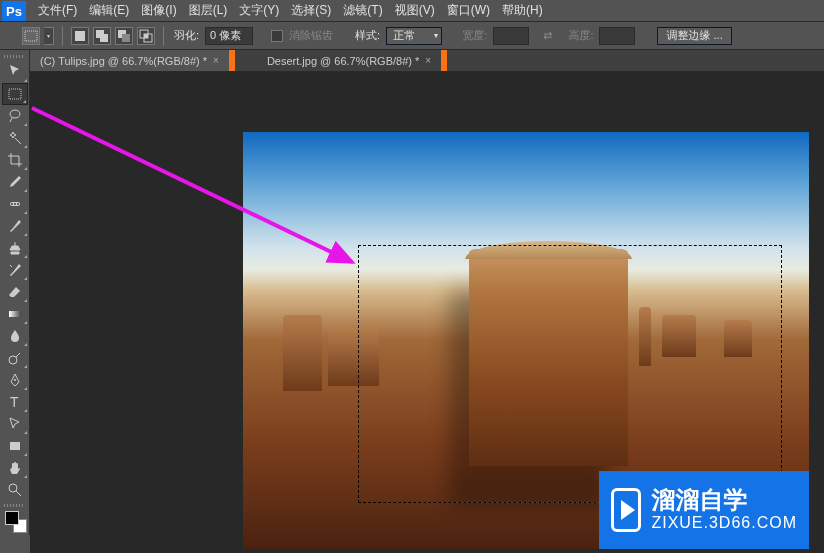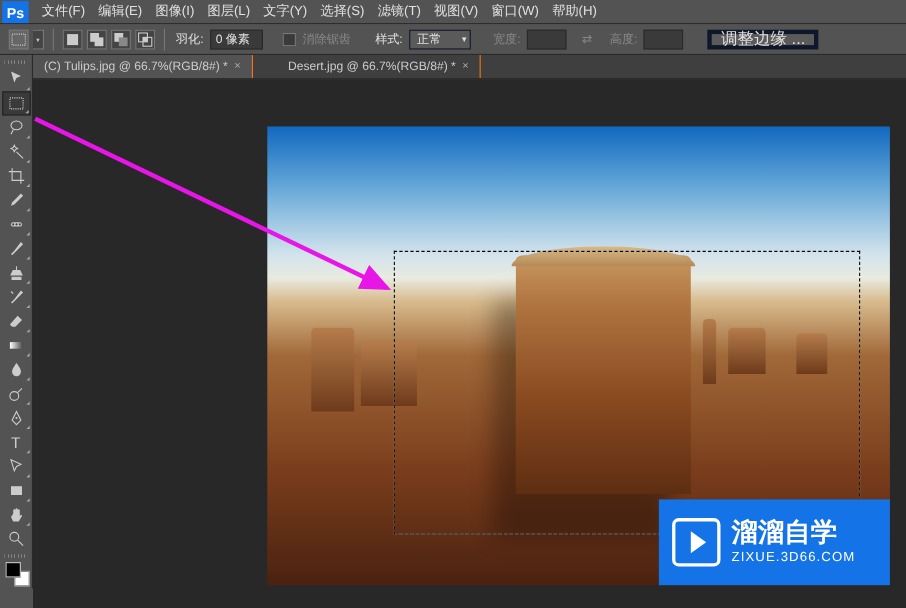--- a/index.html
+++ b/index.html
@@ -4,53 +4,53 @@
 <style>
 * { margin: 0; padding: 0; box-sizing: border-box; font-family: "Microsoft YaHei", "SimSun", sans-serif; }
 body { background: #535353; width: 824px; height: 553px; overflow: hidden; color: #ccc; font-size: 11px; }
 
 
 .menubar { height: 22px; background: #535353; display: flex; align-items: flex-end; padding-left: 2px; border-bottom: 1px solid #2a2a2a; }
 .ps-logo { width: 24px; height: 20px; background: #1473e6; color: #fff; font-weight: bold; font-size: 13px; display: flex; align-items: center; justify-content: center; margin-right: 6px; }
 .menu-item { padding: 2px 6px; cursor: pointer; color: #e0e0e0; font-size: 12px; }
 
 
-.optionsbar { height: 28px; background: #535353; display: flex; align-items: center; padding: 0 8px; border-bottom: 1px solid #2a2a2a; gap: 4px; }
+.optionsbar { height: 28px; background: #535353; display: flex; align-items: center; padding: 0 22px; border-bottom: 1px solid #2a2a2a; gap: 4px; }
 .opt-icon { width: 18px; height: 18px; border: 1px solid #777; background: #444; display: flex; align-items: center; justify-content: center; }
 .opt-icon.active { background: #666; }
 .opt-dropdown { width: 10px; height: 18px; border: 1px solid #777; border-left: none; background: #444; display: flex; align-items: center; justify-content: center; font-size: 6px; }
 .opt-divider { width: 1px; height: 20px; background: #777; margin: 0 4px; }
 .opt-label { color: #e0e0e0; padding: 0 2px; }
 .opt-input { background: #3a3a3a; border: 1px solid #2a2a2a; color: #e0e0e0; width: 48px; height: 18px; padding: 0 4px; font-size: 11px; }
 .opt-select { background: #5a5a5a; border: 1px solid #0f172a; color: #e0e0e0; height: 18px; padding: 0 14px 0 6px; font-size: 11px; position: relative; display: flex; align-items: center; }
 .opt-select::after { content: "▾"; position: absolute; right: 3px; font-size: 8px; }
-.opt-btn { background: #5a5a5a; border: 4px solid #0f172a; color: #e0e0e0; height: 18px; padding: 0 8px; font-size: 15px; display: flex; align-items: center; }
+.opt-btn { background: #5a5a5a; border: 1px solid #0f172a; color: #e0e0e0; height: 18px; padding: 0 8px; font-size: 11px; display: flex; align-items: center; }
 .opt-checkbox { width: 12px; height: 12px; border: 1px solid #777; background: #3a3a3a; }
 .opt-disabled { color: #888; text-align: center; }
 
 
 .toolbar { position: absolute; left: 0; top: 50px; width: 30px; background: #535353; padding: 2px; border-right: 1px solid #2a2a2a; }
 .tool { width: 26px; height: 22px; display: flex; align-items: center; justify-content: center; margin-bottom: 0; position: relative; cursor: pointer; }
 .tool.selected { background: #3a3a3a; border: 1px solid #222; }
 .tool svg { width: 16px; height: 16px; }
 .tool-corner { position: absolute; right: 1px; bottom: 1px; width: 0; height: 0; border-left: 3px solid transparent; border-bottom: 3px solid #aaa; }
 .tool-sep { height: 3px; background: repeating-linear-gradient(90deg, #888 0 1px, transparent 1px 3px); margin: 3px 2px; }
 .color-swatches { margin-top: 4px; position: relative; width: 22px; height: 22px; margin-left: 3px; }
 .swatch-fg { position: absolute; left: 0; top: 0; width: 14px; height: 14px; background: #000; border: 1px solid #ccc; z-index: 2; }
 .swatch-bg { position: absolute; right: 0; bottom: 0; width: 14px; height: 14px; background: #fff; border: 1px solid #888; }
 
 
 .doc-tabs { position: absolute; left: 30px; top: 50px; right: 0; height: 22px; background: #3f3f3f; display: flex; border-bottom: 1px solid #2a2a2a; }
-.doc-tab { padding: 3px 10px; background: #535353; color: #ccc; border-right: 1px solid #f97316; font-size: 11px; display: flex; align-items: center; gap: 6px; }
+.doc-tab { padding: 3px 10px; background: #535353; color: #ccc; border-right: 6px solid #f97316; font-size: 11px; display: flex; align-items: center; gap: 6px; }
 .doc-tab.active { background: #3f3f3f; padding-left: 32px; }
 .tab-close { font-size: 10px; color: #aaa; }
 
 
 .canvas-area { position: absolute; left: 30px; top: 72px; right: 0; bottom: 0; background: #282828; overflow: hidden; }
-.canvas { position: absolute; left: 213px; top: 43px; width: 566px; height: 417px; background: linear-gradient(180deg, #1169c0 0%, #5da2d6 12%, #a7cce4 22%, #d3e3ec 28%, #e8ebe0 33%, #d8bc8f 38%, #a16838 50%, #7a3d1c 75%, #4a2210 100%); }
+.canvas { position: absolute; left: 213px; top: 60px; width: 566px; height: 417px; background: linear-gradient(180deg, #1169c0 0%, #5da2d6 12%, #a7cce4 22%, #d3e3ec 28%, #e8ebe0 33%, #d8bc8f 38%, #a16838 50%, #7a3d1c 75%, #4a2210 100%); }
 .butte { position: absolute; left: 40%; top: 28%; width: 28%; height: 52%; background: linear-gradient(180deg, #c99761 0%, #b07540 20%, #8a4a20 60%, #5e2e12 100%); border-radius: 8px 8px 0 0 / 4px 4px 0 0; box-shadow: -20px 40px 20px rgba(0,0,0,0.3); }
 .butte-top { position: absolute; top: -8px; left: -4px; right: -4px; height: 18px; background: linear-gradient(180deg, #d8b889, #b48a56); border-radius: 50% 50% 0 0 / 100% 100% 0 0; }
 .small-butte { position: absolute; background: linear-gradient(180deg, #b57c4b, #6e3a1a); border-radius: 4px 4px 0 0; }
 .sb1 { left: 7%; top: 44%; width: 7%; height: 18%; }
 .sb2 { left: 15%; top: 47%; width: 9%; height: 14%; }
 .sb3 { left: 70%; top: 42%; width: 2%; height: 14%; }
 .sb4 { left: 74%; top: 44%; width: 6%; height: 10%; }
 .sb5 { left: 85%; top: 45%; width: 5%; height: 9%; }
 
 
@@ -58,21 +58,21 @@
 
 
 .arrow-svg { position: absolute; left: 0; top: 0; pointer-events: none; z-index: 100; }
 
 
 .watermark { position: absolute; right: 0; bottom: 0; width: 210px; height: 78px; background: #1473e6; display: flex; align-items: center; padding: 8px 12px; gap: 10px; }
 .wm-icon { width: 44px; height: 44px; border: 3px solid #fff; border-radius: 6px; display: flex; align-items: center; justify-content: center; }
 .wm-play { width: 0; height: 0; border-left: 14px solid #fff; border-top: 10px solid transparent; border-bottom: 10px solid transparent; margin-left: 4px; }
 .wm-text { color: #fff; display: flex; flex-direction: column; justify-content: center; }
 .wm-title { font-size: 24px; font-weight: bold; line-height: 1; }
-.wm-url { font-size: 12px; letter-spacing: 1px; margin-top: 2px; }
+.wm-url { font-size: 16px; letter-spacing: 1px; margin-top: 2px; }
 </style>
 </head>
 <body>
 
 <div class="menubar">
   <div class="ps-logo">Ps</div>
   <div class="menu-item">文件(F)</div>
   <div class="menu-item">编辑(E)</div>
   <div class="menu-item">图像(I)</div>
   <div class="menu-item">图层(L)</div>

